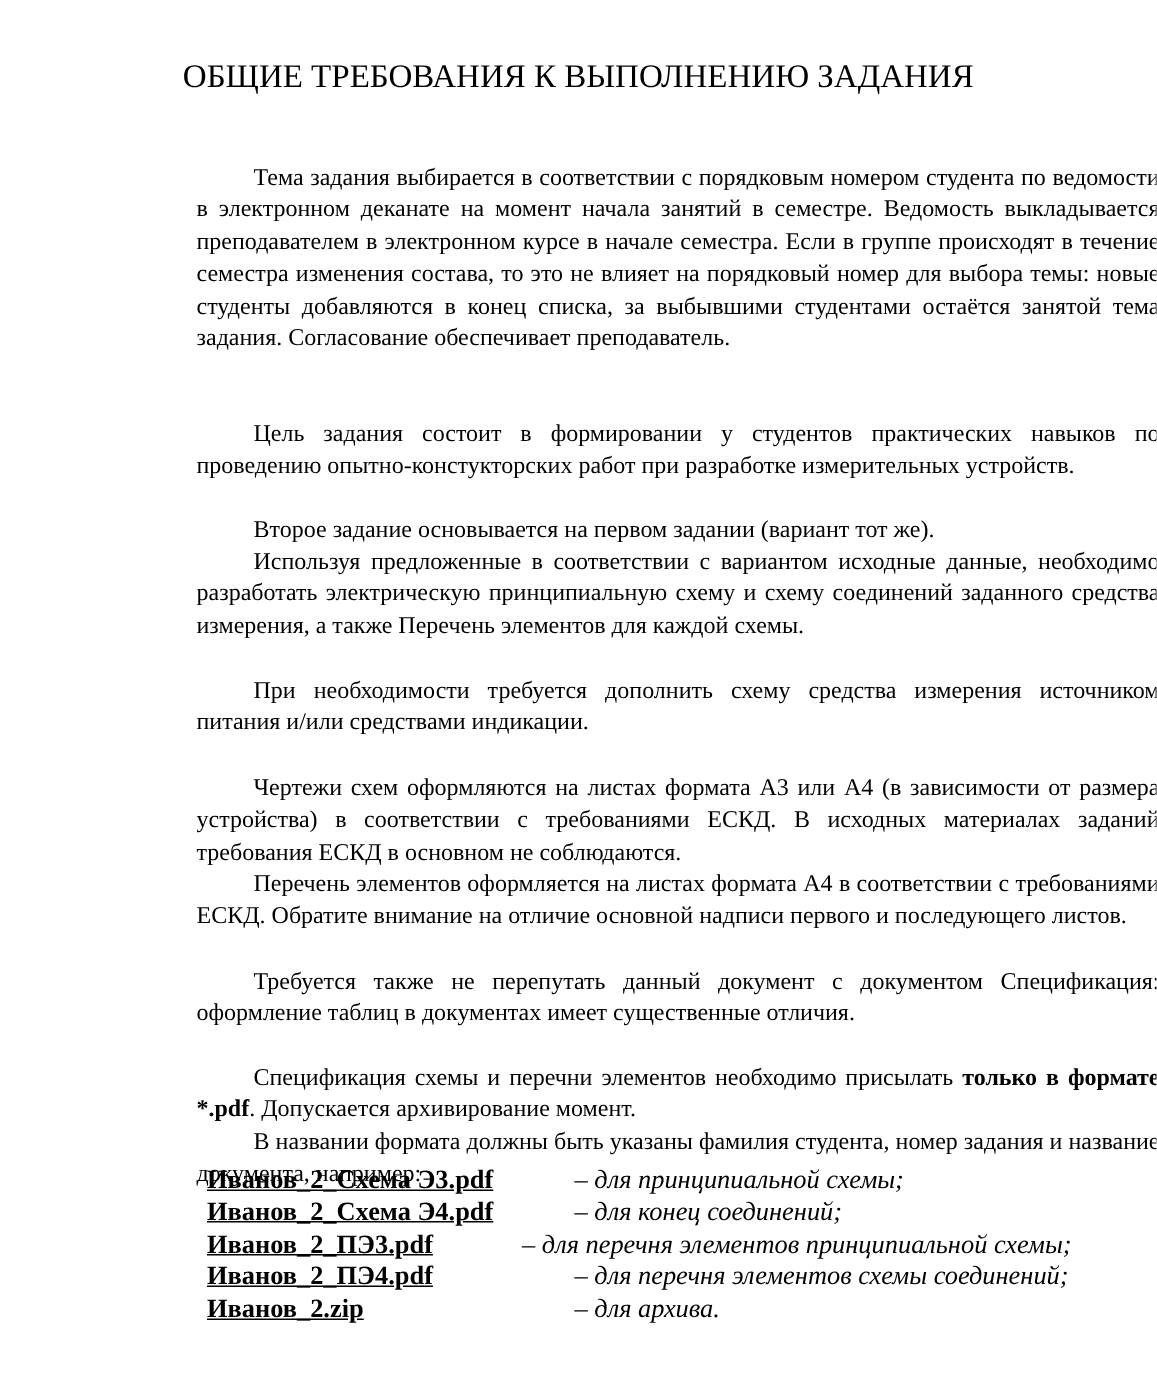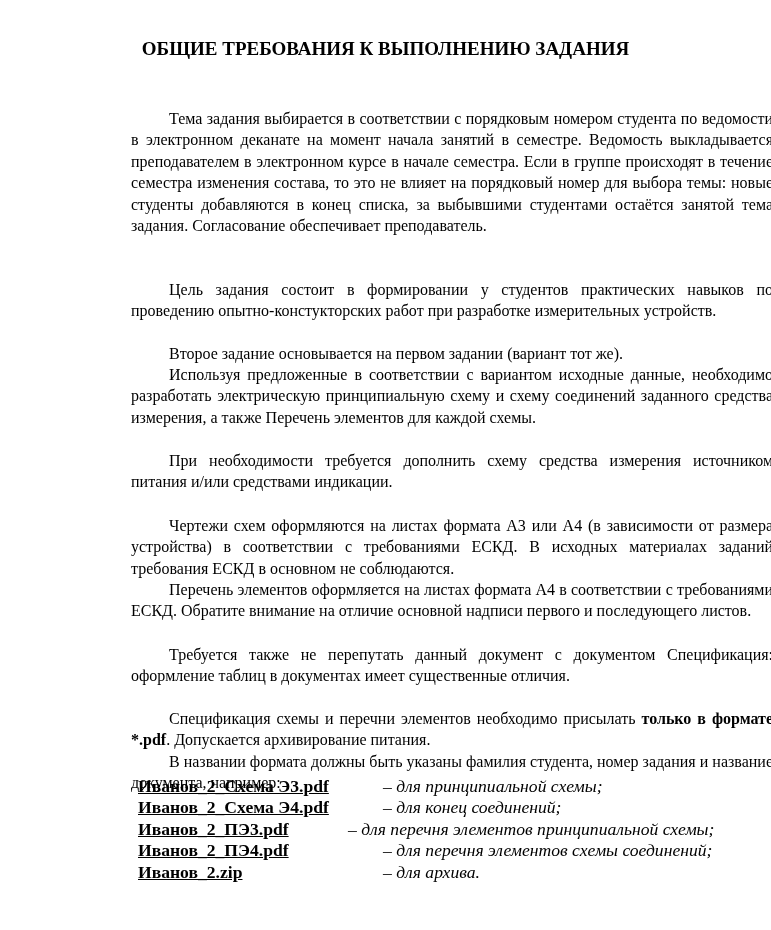--- a/index.html
+++ b/index.html
@@ -1,19 +1,19 @@
 <!DOCTYPE html>
 <html><head>
 <meta charset="utf-8">
 <style>
   html, body { margin: 0; padding: 0; background: #ffffff; }
   body { width: 771px; height: 930px; position: relative; overflow: hidden;
          font-family: "Liberation Serif", "DejaVu Serif", serif; color: #000; }
   .title { position: absolute; left: 0; width: 771px; top: 38px; text-align: center;
-           font-weight: bold; font-size: 19px; letter-spacing: 0; }
+           font-weight: normal; font-size: 22px; letter-spacing: 0; }
   .para { position: absolute; left: 113px; width: 642px; font-size: 16px;
           line-height: 21.4px; text-align: justify; text-indent: 38px; margin: 18px; }
   .para .b { font-weight: bold; }
   .files { position: absolute; left: 138px; top: 776px; font-size: 17.6px; line-height: 21.4px; }
   .frow { position: relative; height: 21.4px; white-space: nowrap; }
   .fname { position: absolute; left: 0; font-weight: bold; text-decoration: underline; }
   .fdesc { position: absolute; left: 245px; font-style: italic; }
   .frow.shift .fdesc { left: 210px; }
 </style>
 </head>
@@ -23,21 +23,21 @@
   <div class="title">ОБЩИЕ ТРЕБОВАНИЯ К ВЫПОЛНЕНИЮ ЗАДАНИЯ</div>
 
   <p class="para" style="top:90px">Тема задания выбирается в соответствии с порядковым номером студента по ведомости в электронном деканате на момент начала занятий в семестре. Ведомость выкладывается преподавателем в электронном курсе в начале семестра. Если в группе происходят в течение семестра изменения состава, то это не влияет на порядковый номер для выбора темы: новые студенты добавляются в конец списка, за выбывшими студентами остаётся занятой тема задания. Согласование обеспечивает преподаватель.</p>
   <p class="para" style="top:261px">Цель задания состоит в формировании у студентов практических навыков по проведению опытно-констукторских работ при разработке измерительных устройств.</p>
   <p class="para" style="top:325px">Второе задание основывается на первом задании (вариант тот же).</p>
   <p class="para" style="top:346px">Используя предложенные в соответствии с вариантом исходные данные, необходимо разработать электрическую принципиальную схему и схему соединений заданного средства измерения, а также Перечень элементов для каждой схемы.</p>
   <p class="para" style="top:432px">При необходимости требуется дополнить схему средства измерения источником питания и/или средствами индикации.</p>
   <p class="para" style="top:497px">Чертежи схем оформляются на листах формата А3 или А4 (в зависимости от размера устройства) в соответствии с требованиями ЕСКД. В исходных материалах заданий требования ЕСКД в основном не соблюдаются.</p>
   <p class="para" style="top:561px">Перечень элементов оформляется на листах формата А4 в соответствии с требованиями ЕСКД. Обратите внимание на отличие основной надписи первого и последующего листов.</p>
   <p class="para" style="top:626px">Требуется также не перепутать данный документ с документом Спецификация: оформление таблиц в документах имеет существенные отличия.</p>
-  <p class="para" style="top:690px"><span>Спецификация схемы и перечни элементов необходимо присылать </span><span class="b">только в формате *.pdf</span><span>. Допускается архивирование питания.</span></p>
+  <p class="para" style="top:690px"><span>Спецификация схемы и перечни элементов необходимо присылать </span><span class="b">только в формате *.pdf</span><span>. Допускается архивирование момент.</span></p>
   <p class="para" style="top:733px">В названии формата должны быть указаны фамилия студента, номер задания и название документа, например:</p>
 
   <div class="files">
     <div class="frow">
       <span class="fname">Иванов_2_Схема Э3.pdf</span>
       <span class="fdesc">– для принципиальной схемы;</span>
     </div>
     <div class="frow">
       <span class="fname">Иванов_2_Схема Э4.pdf</span>
       <span class="fdesc">– для конец соединений;</span>

